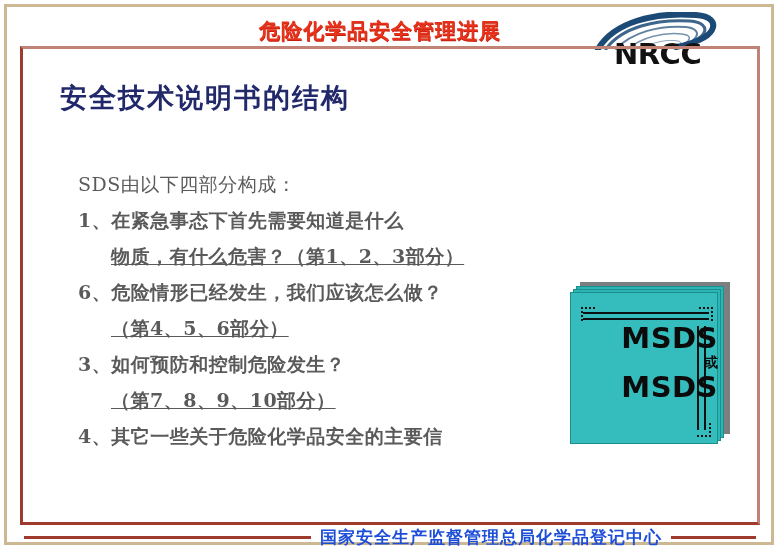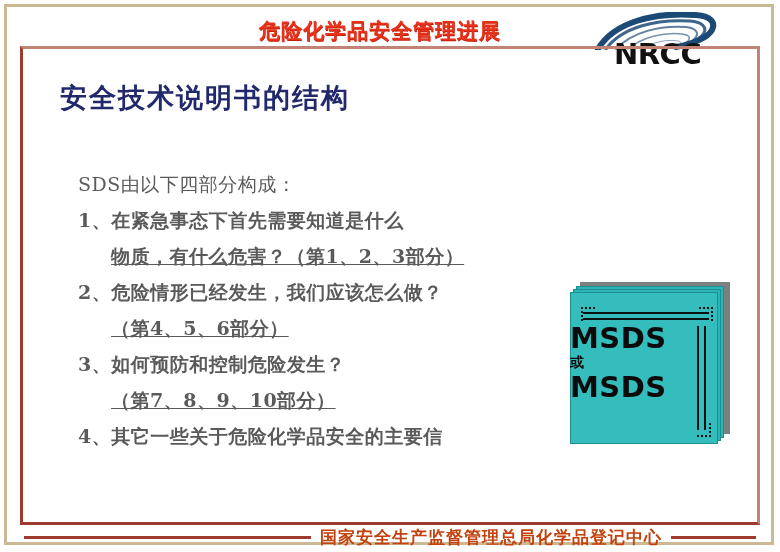--- a/index.html
+++ b/index.html
@@ -204,21 +204,21 @@
   .doc-corner.br {
     left: 126px; top: 130px;
     border-top: none; border-right: 2px dotted #0b1011;
     border-bottom: 2px dotted #0b1011;
   }
   .doc-label {
     position: absolute;
     left: 4px;
     top: 40px;
     width: 148px;
-    text-align: left;
+    text-align: right;
     color: #0b0b0b;
   }
   .doc-label .msds,
   .doc-label .csds {
     font-family: "DejaVu Sans", "Liberation Sans", sans-serif;
     font-weight: bold;
     font-size: 29px;
     letter-spacing: 0.5px;
     line-height: 32px;
   }
@@ -251,21 +251,21 @@
     height: 3px;
     background: #9e3b2e;
   }
   .footer-rule.short { flex: 0 0 85px; }
   .footer-text {
     flex: 0 0 auto;
     font-family: "DejaVu Sans", "Liberation Sans", sans-serif;
     font-weight: bold;
     font-size: 17px;
     letter-spacing: 1px;
-    color: #c2410c;
+    color: #1d4ed8;
     white-space: nowrap;
   }
 </style>
 </head>
 <body>
 
 <div id="slide">
 
   <div class="outer-frame"></div>
 
@@ -287,21 +287,21 @@
   </div>
 
   <div class="inner-frame"></div>
 
   <div class="slide-title">安全技术说明书的结构</div>
 
   <div class="body-block">
     <div class="line indent-1">SDS由以下四部分构成：</div>
     <div class="line indent-1 bold">1、在紧急事态下首先需要知道是什么</div>
     <div class="line indent-2 bold">物质，有什么危害？（第1、2、3部分）</div>
-    <div class="line indent-1 bold">2、危险情形已经发生，我们应该怎么做？</div>
+    <div class="line indent-1 bold">6、危险情形已经发生，我们应该怎么做？</div>
     <div class="line indent-2 bold">（第4、5、6部分）</div>
     <div class="line indent-1 bold">3、如何预防和控制危险发生？</div>
     <div class="line indent-2 bold">（第7、8、9、10部分）</div>
     <div class="line indent-1 bold">4、其它一些关于危险化学品安全的主要信</div>
   </div>
 
   <div class="docstack">
     <div class="doc-shadow"></div>
     <div class="doc-sheet sheet-a"></div>
     <div class="doc-sheet sheet-b"></div>

